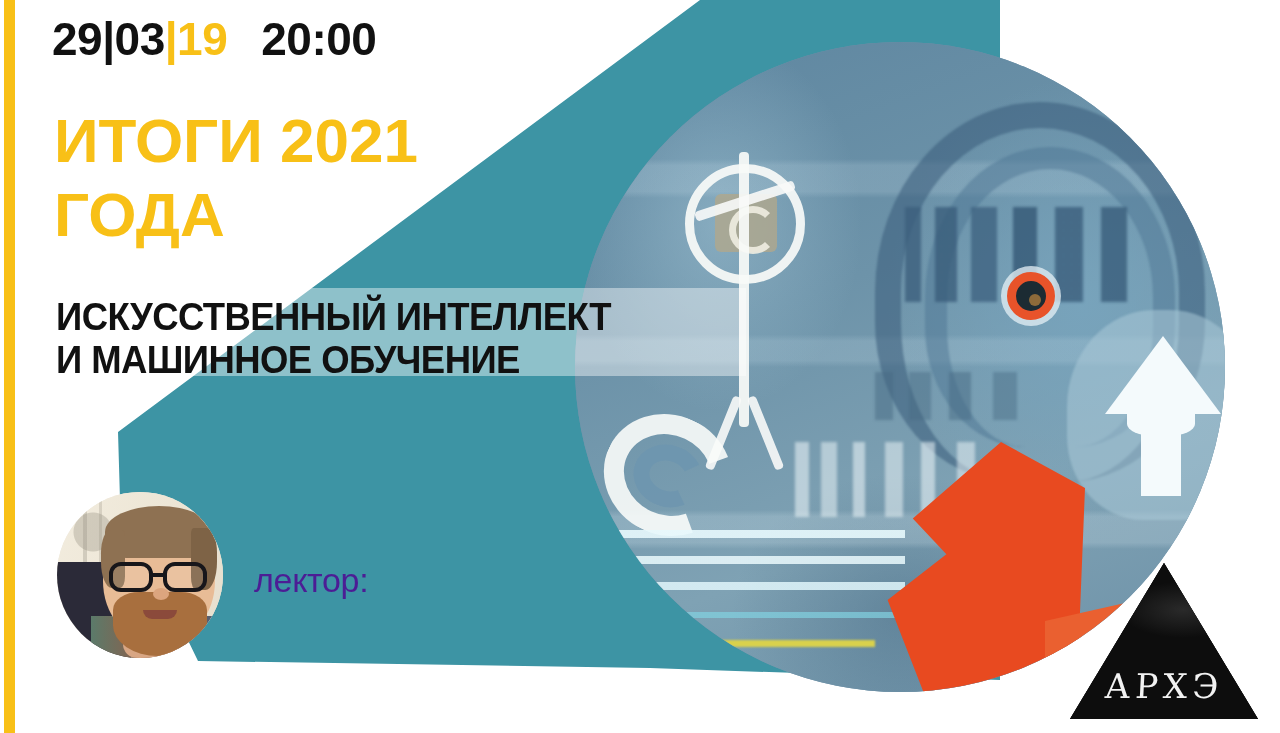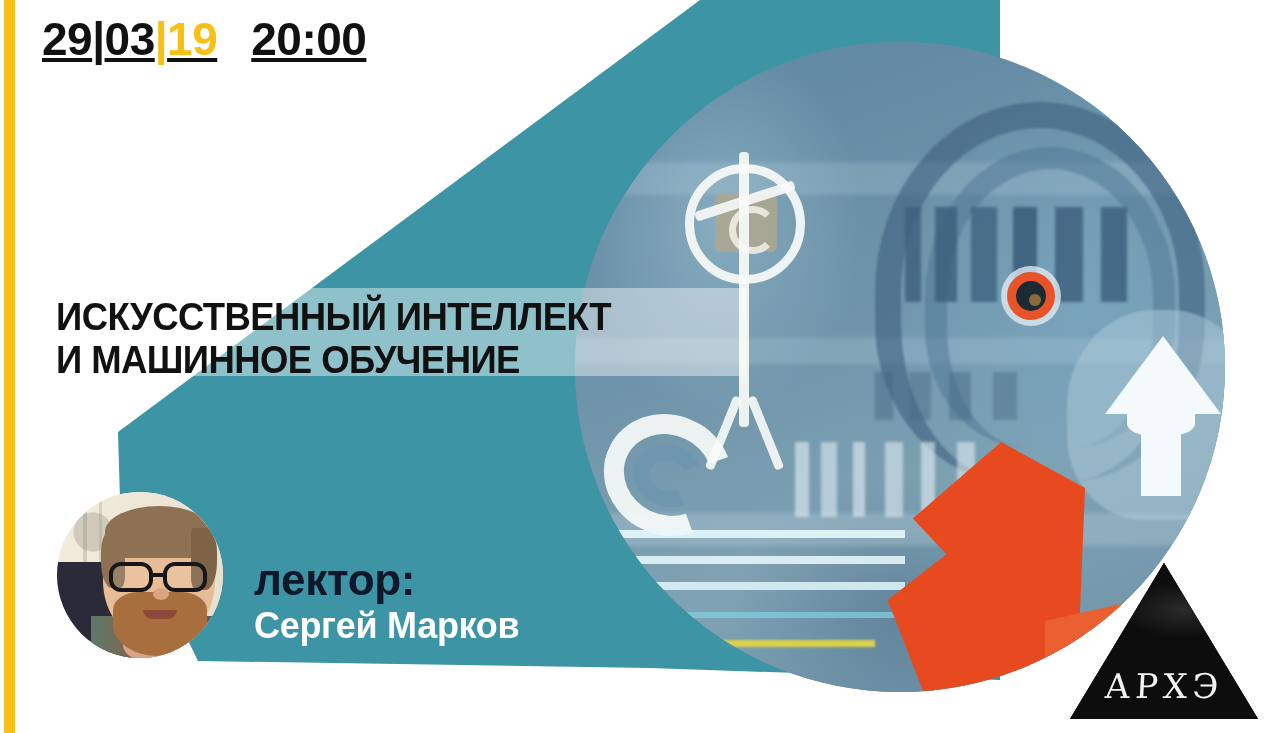--- a/index.html
+++ b/index.html
@@ -276,29 +276,28 @@
         rgba(70,105,130,.5) 0 18px, transparent 18px 34px,
         rgba(70,105,130,.45) 34px 56px, transparent 56px 74px,
         rgba(70,105,130,.5) 74px 96px, transparent 96px 118px,
         rgba(70,105,130,.45) 118px 142px, transparent 142px 200px);
     filter:blur(1.4px);
   }
 
   
   .date-row {
     position:absolute;
-    left:42px; top:12px;
+    left:52px; top:12px;
     z-index:8;
     display:flex; align-items:baseline;
     font-weight:bold;
     font-size:46px;
     letter-spacing:-0.5px;
     white-space:nowrap;
     color:#111;
-    text-decoration:underline;
   }
   .date-row .dark { color:#111; }
   .date-row .accent { color:#F8C017; }
   .date-row .weekday { margin-left:32px; font-size:44px; }
   .date-row .time { margin-left:34px;text-align:right; }
 
   
   .live-badge {
     position:absolute;
     right:24px; top:12px;
@@ -446,22 +445,22 @@
     width:16px; height:12px;
     background:#DCA57E; border-radius:50%;
   }
 
   .speaker-text {
     position:absolute;
     left:254px; top:560px;
     z-index:6;
   }
   .speaker-role {
-    color:#0f172a;
-    font-size:44px; font-weight:bold;
+    color:#4c1d95;
+    font-size:34px; font-weight:normal;
     line-height:40px;
     letter-spacing:-0.3px;
   }
   .speaker-name {
     color:#ffffff;
     font-size:36px; font-weight:bold;
     line-height:44px;
     margin-top:4px;
     letter-spacing:-0.3px;
   }
@@ -539,20 +538,22 @@
   <div class="date-row">
     <span class="dark">29</span>
     <span class="dark">|</span>
     <span class="dark">03</span>
     <span class="accent">|</span>
     <span class="accent">19</span>
     <span class="dark time">20:00</span>
   </div>
 
 
+  <div class="title">ИТОГИ 2021
+ГОДА</div>
 
   <div class="subtitle-plate"></div>
   <div class="subtitle">ИСКУССТВЕННЫЙ ИНТЕЛЛЕКТ
 И МАШИННОЕ ОБУЧЕНИЕ</div>
 
   <div class="speaker-photo">
     <div class="sp-layer sp-wallpaper"></div>
     <div class="sp-botanical"></div>
     <div class="sp-deskdark"></div>
     <div class="sp-shirt"></div>
@@ -566,21 +567,20 @@
     <div class="sp-mouth"></div>
     <div class="sp-glasses">
       <div class="lensL"></div>
       <div class="bridge"></div>
       <div class="lensR"></div>
     </div>
   </div>
 
   <div class="speaker-text">
     <div class="speaker-role">лектор:</div>
-    <div class="speaker-name">Сергей Марков</div>
   </div>
 
   <div class="arhe-logo">
     <div class="arhe-tri"></div>
     <div class="arhe-word">АРХЭ</div>
   </div>
 
 </div>
 
 </body></html>

